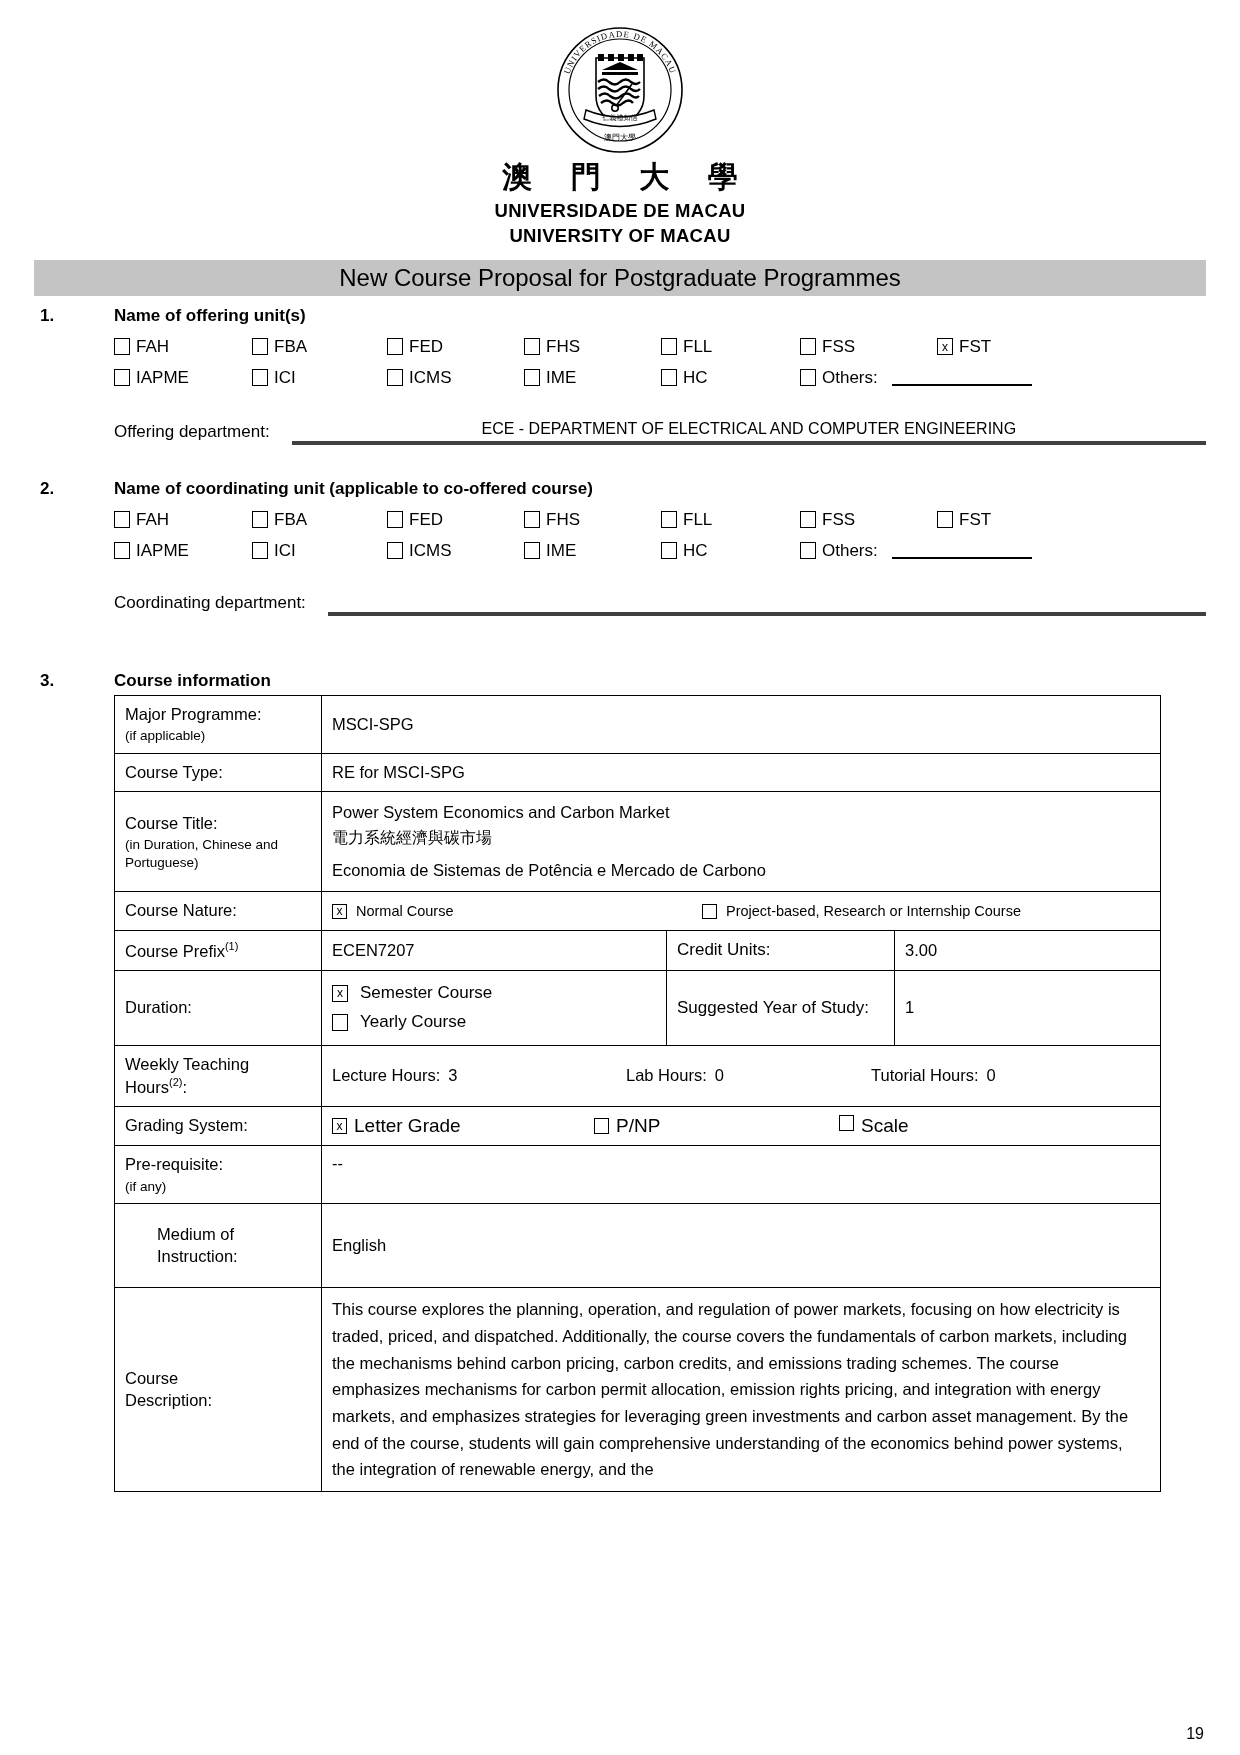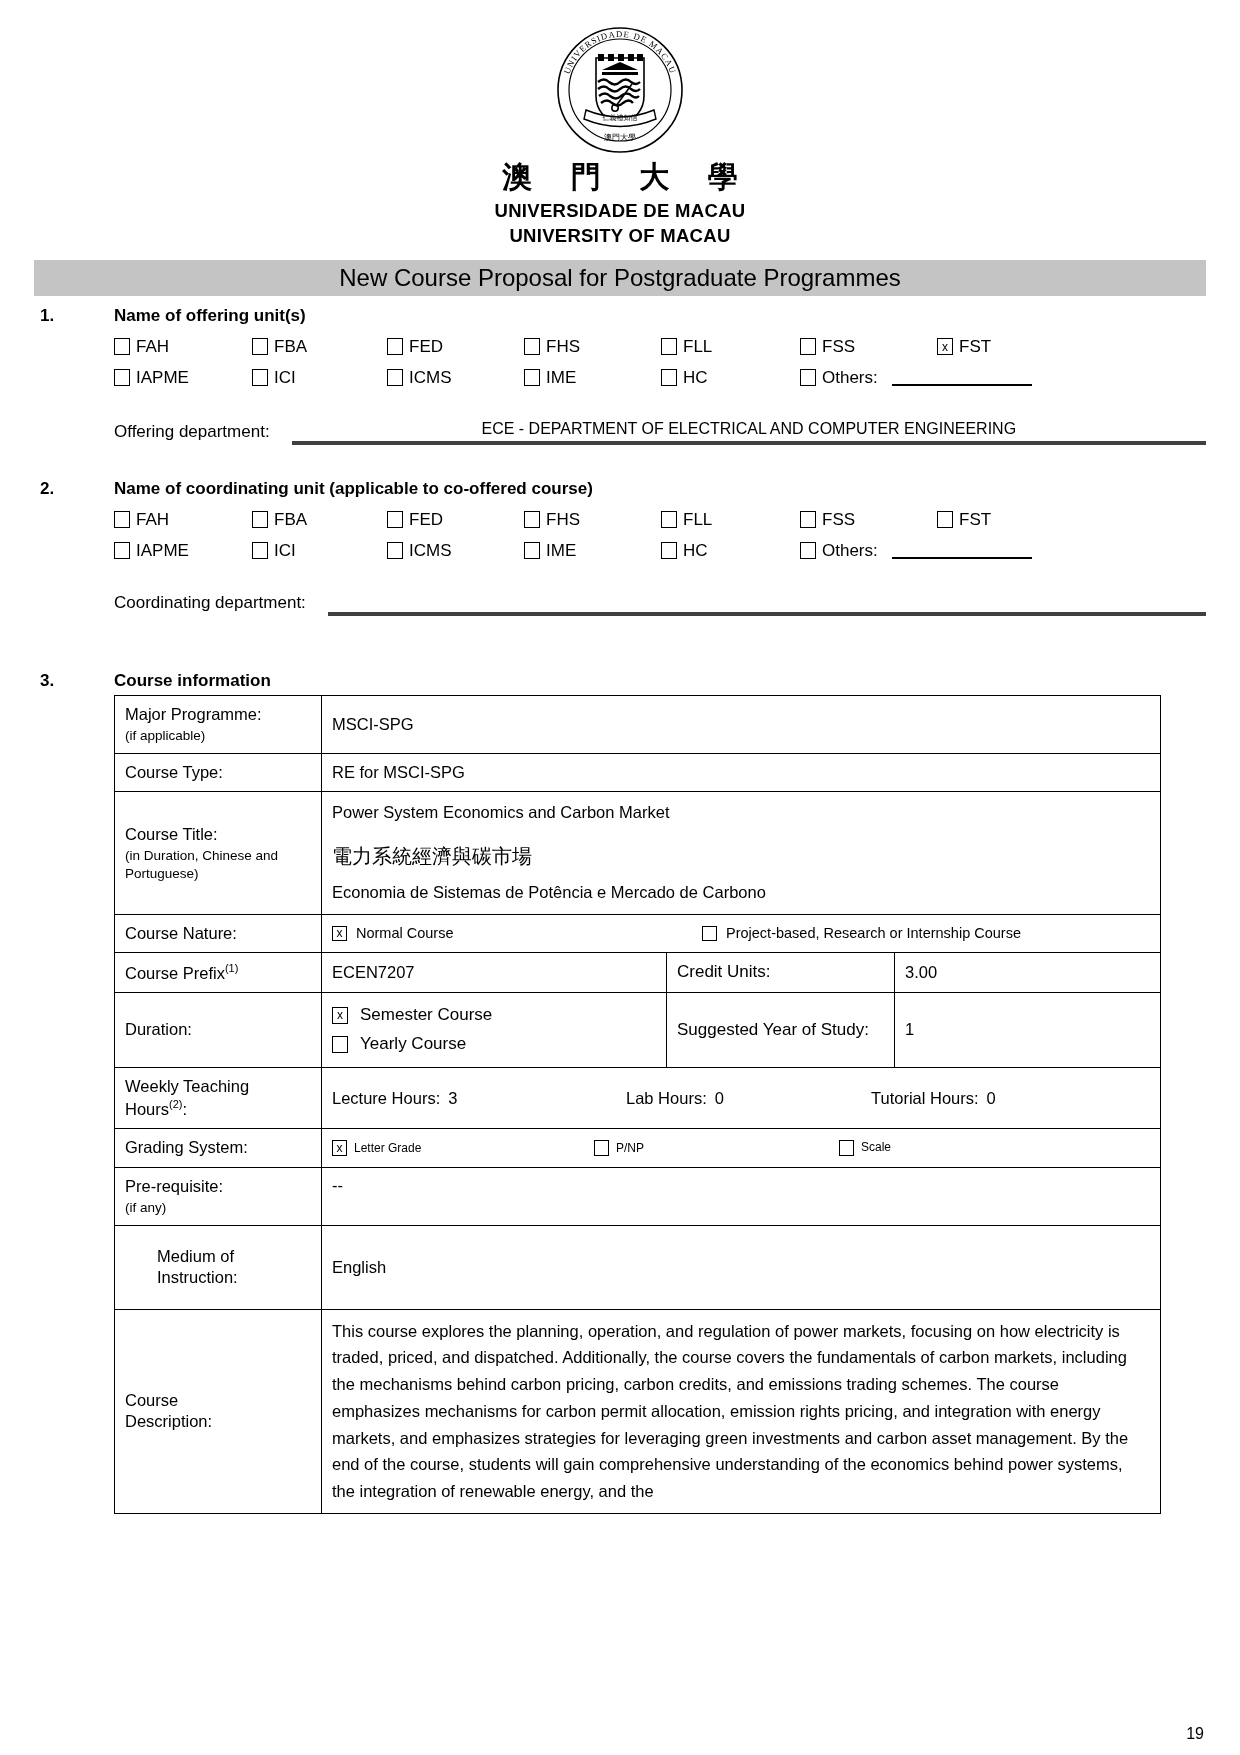--- a/index.html
+++ b/index.html
@@ -177,21 +177,21 @@
   }
   .lbl .sub {
     font-size: 13.5px;
     display: block;
     margin-top: 2px;
   }
   .lbl .sup { font-size: 11px; vertical-align: super; }
   .val { font-size: 15.5px; }
 
   .titlecell div { line-height: 1.55; }
-  .titlecell .zh { font-family: Liberation Mono, monospace; font-size: 20px; margin-top: 16px; }
+  .titlecell .zh { font-family: Liberation Sans, sans-serif; font-size: 16px; }
 
   .nature-flex {
     display: flex;
     align-items: center;
     font-size: 14.5px;
   }
   .nature-flex .opt1 { width: 370px; display: flex; align-items: center; }
   .nature-flex .opt2 { display: flex; align-items: center; }
   .nature-flex .box { width: 15px; height: 15px; margin-right: 9px; }
 
@@ -209,21 +209,21 @@
     font-size: 16.5px;
   }
   .hours-flex .h1 { width: 262px; }
   .hours-flex .h2 { width: 245px; margin-left: 32px; }
   .hours-flex .h3 { }
   .hours-flex .num { margin-left: 8px; }
 
   .grade-flex {
     display: flex;
     align-items: center;
-    font-size: 12px;
+    font-size: 19px;
   }
   .grade-flex .g1 { width: 262px; display: flex; align-items: center; }
   .grade-flex .g2 { width: 245px; display: flex; align-items: center; }
   .grade-flex .g3 { display: flex; }
   .grade-flex .box { width: 15px; height: 16px; margin-right: 7px; }
 
   .desc-cell {
     font-size: 15.5px;
     line-height: 1.62;
     text-align: left;

